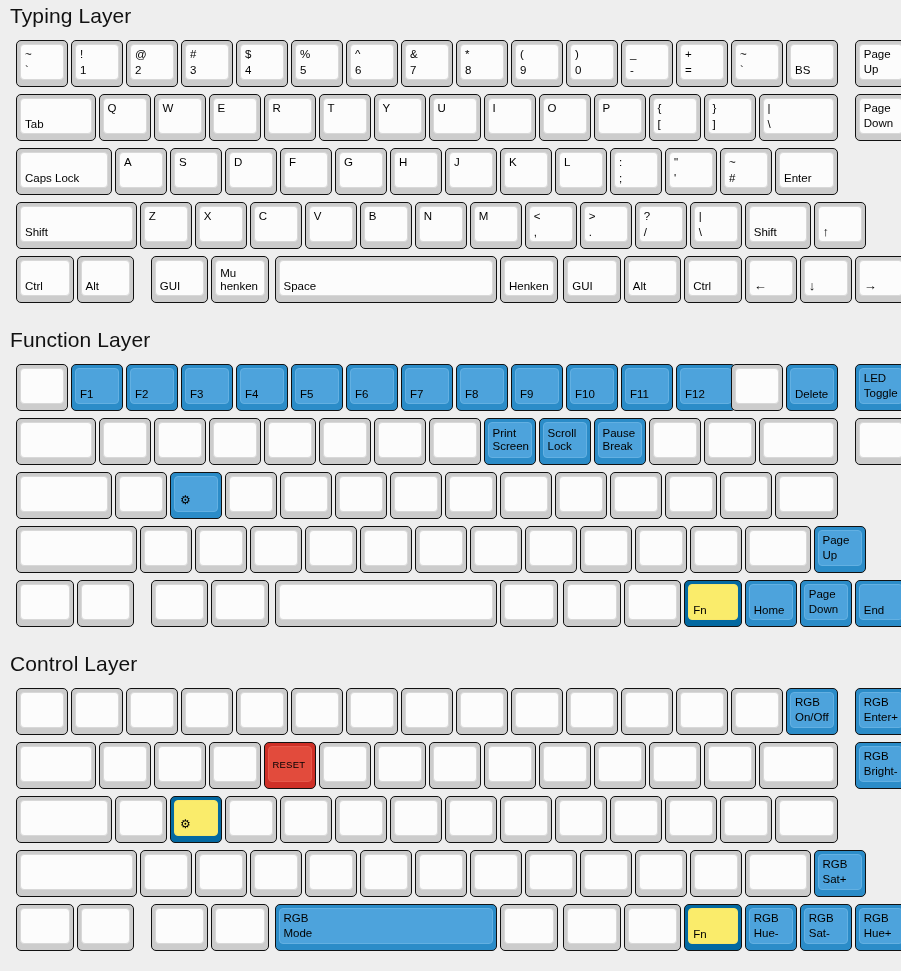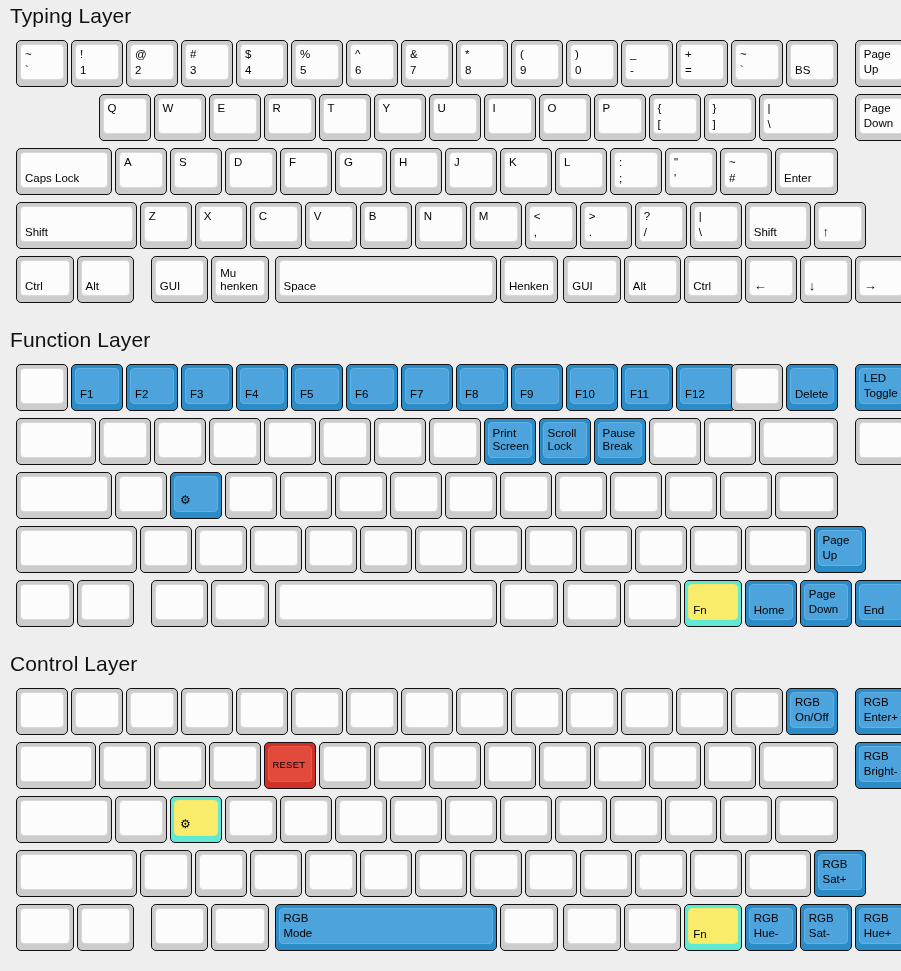--- a/index.html
+++ b/index.html
@@ -63,21 +63,21 @@
   .lg-top    { top: 3px; }
   .lg-bottom { bottom: 3px; }
   .lg-2line  { bottom: 3px; line-height: 12.5px; }
   .lg-mid    { top: 50%; transform: translateY(-50%); line-height: 13px; }
   .lg-split-top { top: 3px; }
   .lg-split-bot { bottom: 4px; }
 
   
   .k-blue   { background: #2b8cc8; }
   .k-blue   > .cap { background: #4da3dc; border-color: #63b0e2; }
-  .k-yellow { background: #5eead4; }
+  .k-yellow { background: #0369a1; }
   .k-yellow > .cap { background: #faec6b; border-color: #f7e66a; }
   .k-red    { background: #cf3027; }
   .k-red    > .cap { background: #e24b3c; border-color: #e6594b; }
 
   .k-red .lg { font-size: 9.5px; letter-spacing: 0.2px; }
 
   .gear {
     position: absolute;
     left: 5px;
     bottom: 5px;
@@ -182,20 +182,25 @@
           <div class="cap">
             <span class="lg lg-bottom">BS</span>
           </div>
         </div>
         <div class="key" style="left: 838.75px; top: 0px; width: 52px; height: 47px;">
           <div class="cap">
             <span class="lg lg-split-top">Page</span>
             <span class="lg lg-split-bot">Up</span>
           </div>
         </div>
+        <div class="key" style="left: 0px; top: 54px; width: 79.5px; height: 47px;">
+          <div class="cap">
+            <span class="lg lg-bottom">Tab</span>
+          </div>
+        </div>
         <div class="key" style="left: 82.5px; top: 54px; width: 52px; height: 47px;">
           <div class="cap">
             <span class="lg lg-top">Q</span>
           </div>
         </div>
         <div class="key" style="left: 137.5px; top: 54px; width: 52px; height: 47px;">
           <div class="cap">
             <span class="lg lg-top">W</span>
           </div>
         </div>

